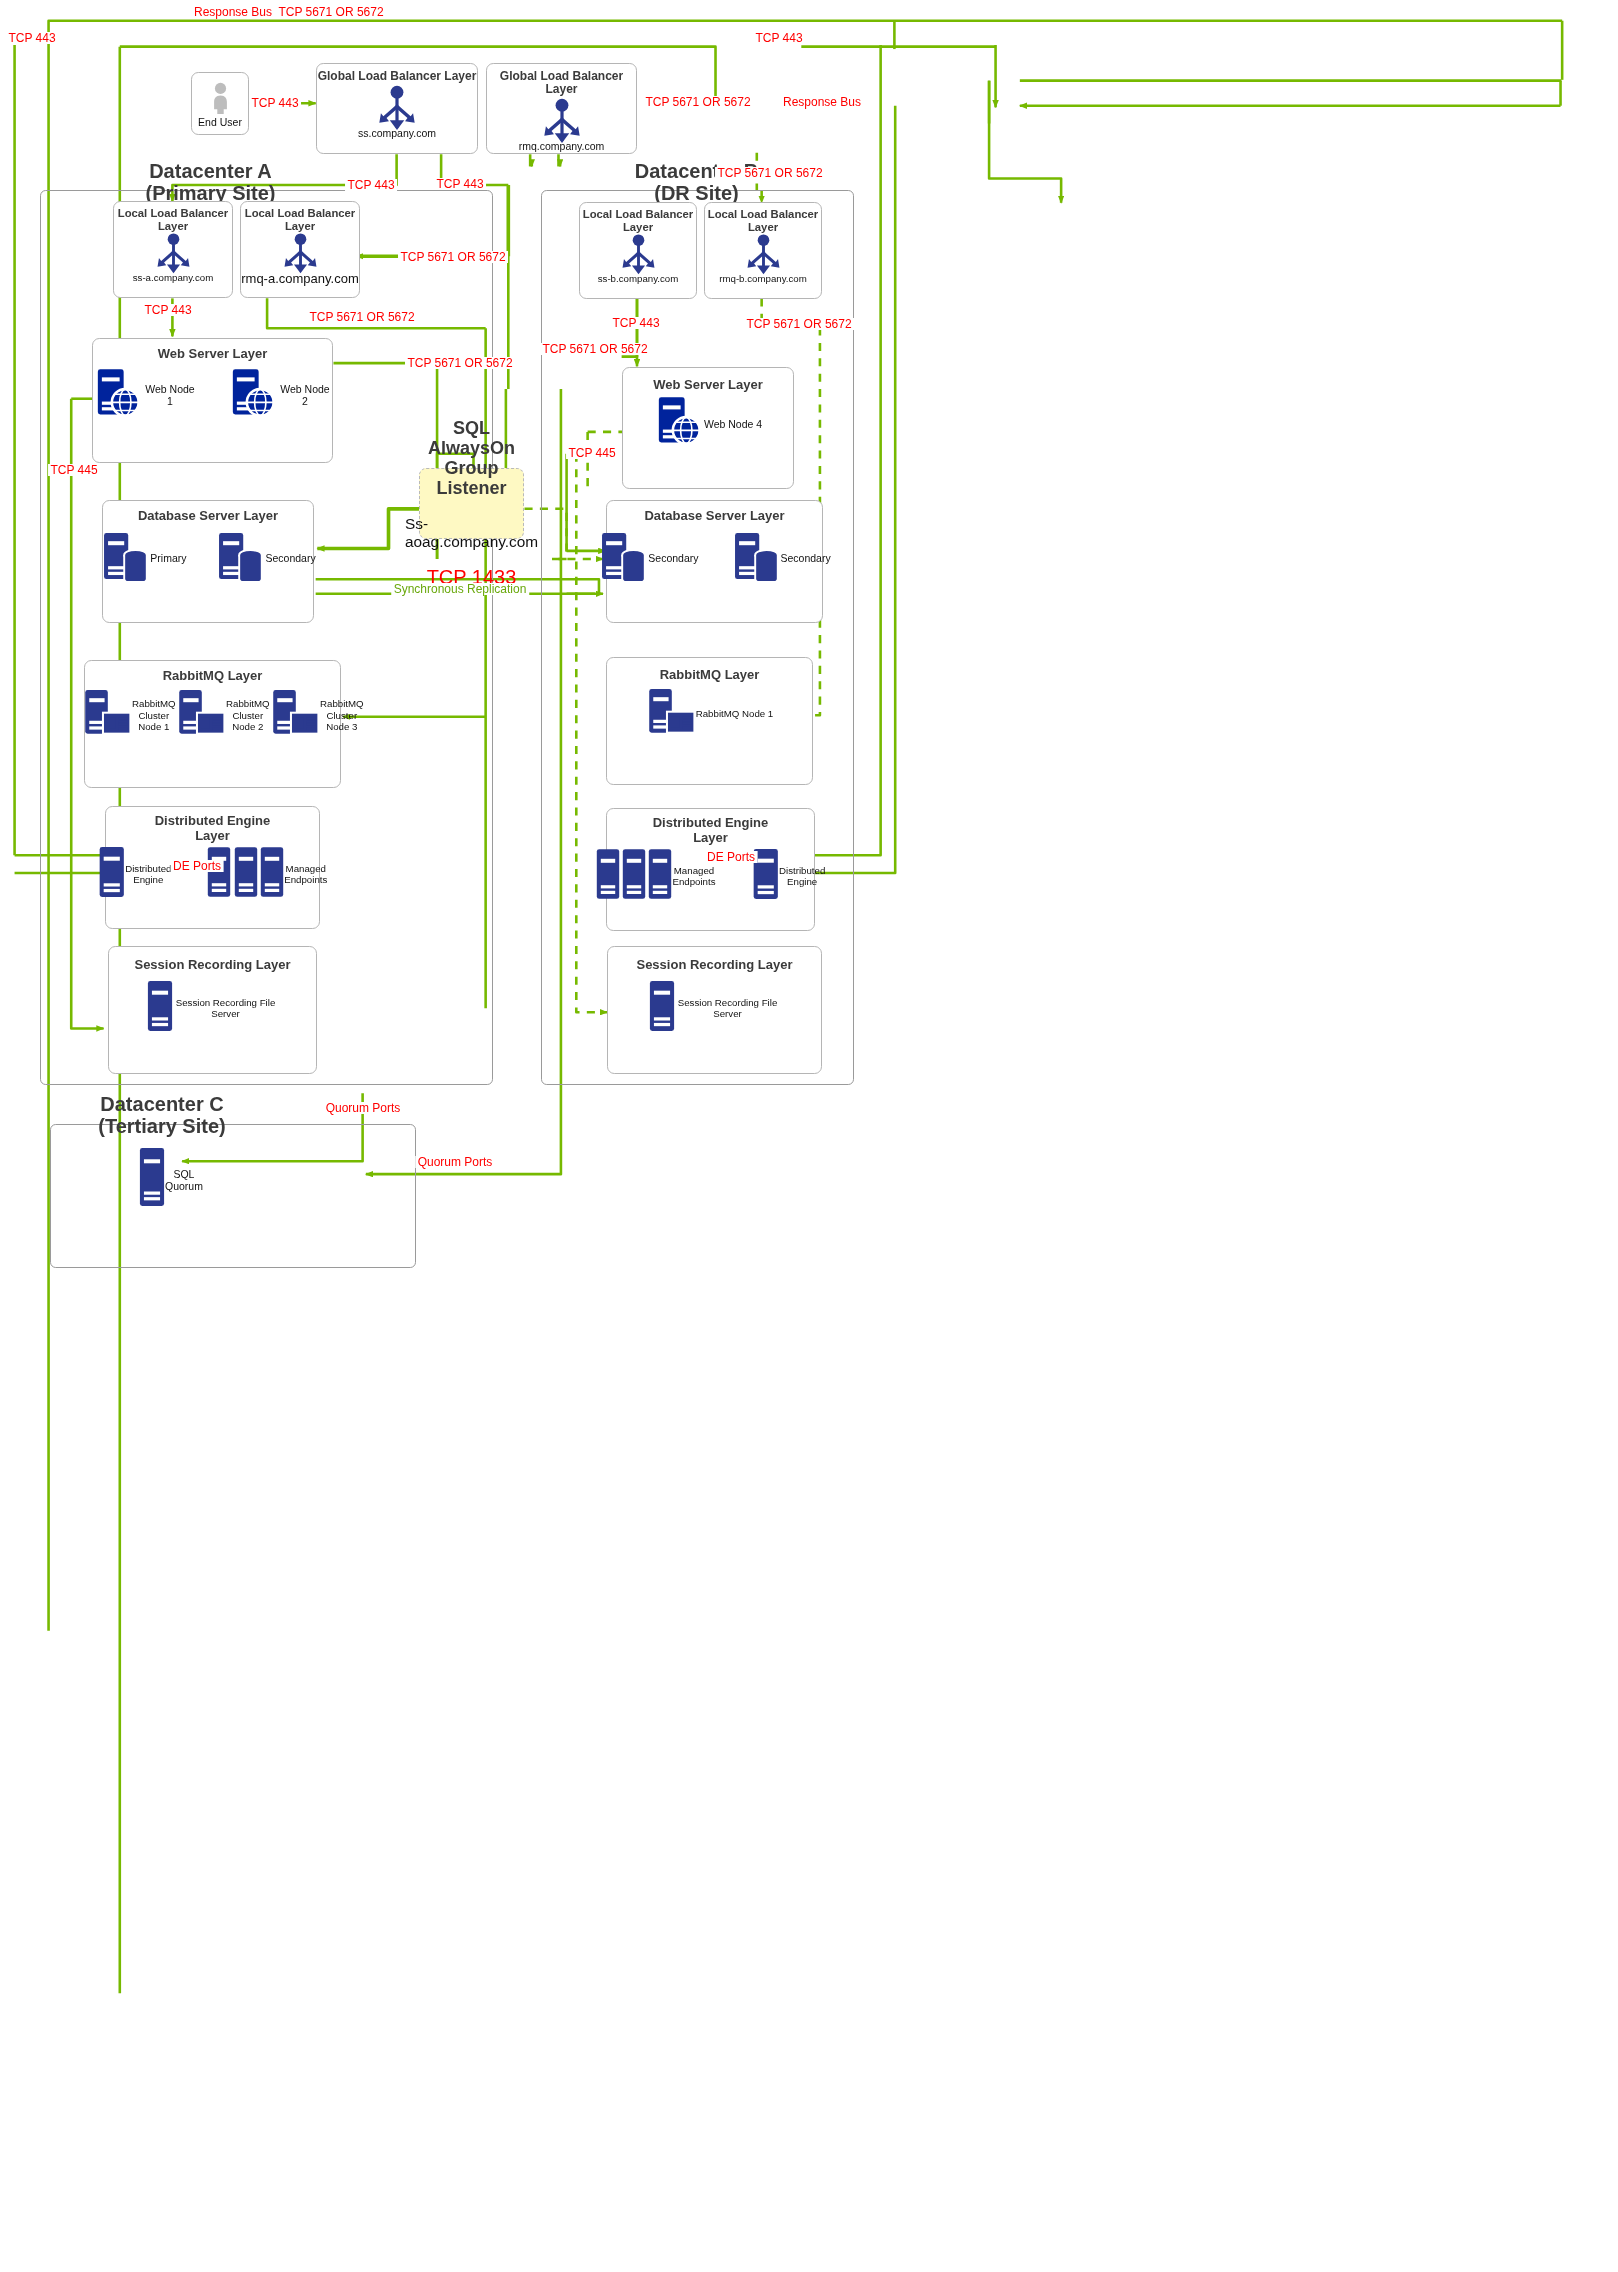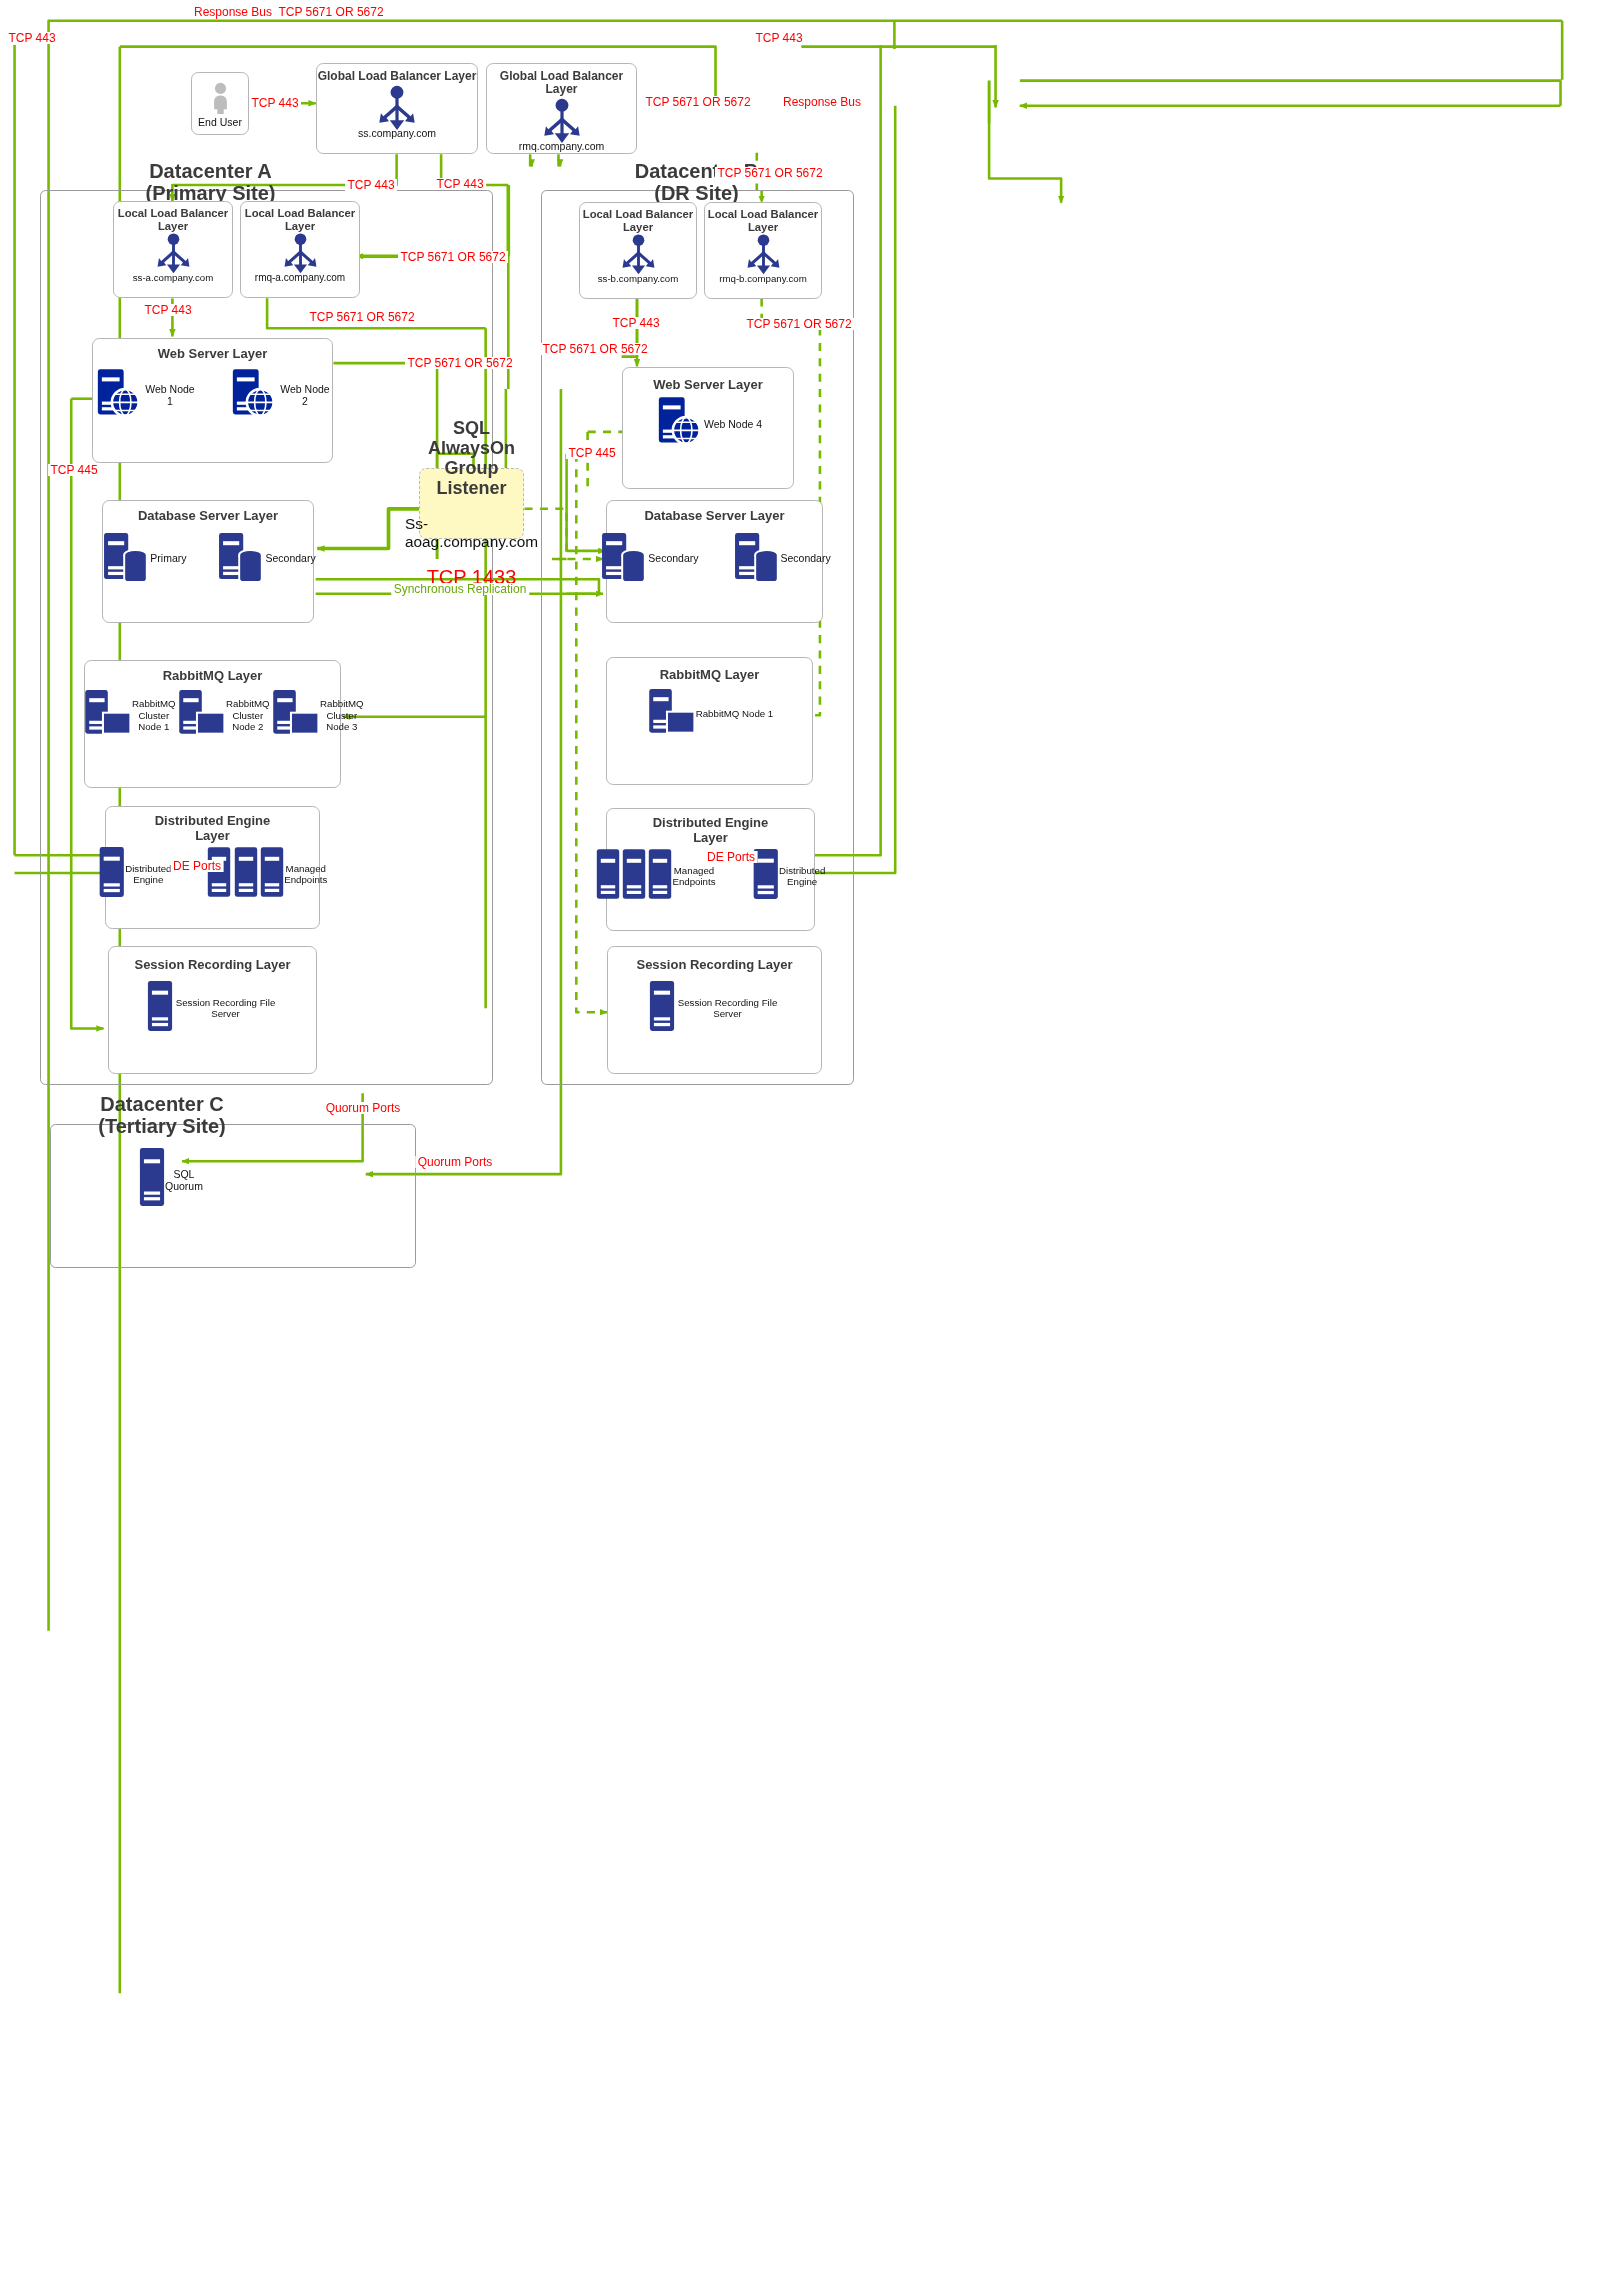--- a/index.html
+++ b/index.html
@@ -221,21 +221,21 @@
     <div class="card-title" style="font-size:11.3px;">Local Load Balancer Layer</div>
     <span>
       <svg width="45" height="42" viewBox="0 0 62 56">
         <circle cx="31" cy="9" r="8" fill="#2b3a8f"></circle>
         <path d="M29 15h4v38h-4z" fill="#2b3a8f"></path>
         <path d="M31 56 l-9-12 h18z" fill="#2b3a8f"></path>
         <path d="M31 24 L14 39 l-3-4 -2 12 12-2 -3-4 16-14z" fill="#2b3a8f"></path>
         <path d="M31 24 L48 39 l3-4 2 12 -12-2 3-4 -16-14z" fill="#2b3a8f"></path>
       </svg>
     </span>
-    <div class="node-label" style="font-size:10px;margin-top:-2.4px;">rmq-a.company.com</div>
+    <div class="node-label" style="font-size:13px;margin-top:-2.4px;">rmq-a.company.com</div>
   </div>
 
   <div class="card" style="left:579px;top:202px;width:118px;height:97px;padding-top:4.9px;">
     <div class="card-title" style="font-size:11.3px;">Local Load Balancer Layer</div>
     <span>
       <svg width="45" height="42" viewBox="0 0 62 56">
         <circle cx="31" cy="9" r="8" fill="#2b3a8f"></circle>
         <path d="M29 15h4v38h-4z" fill="#2b3a8f"></path>
         <path d="M31 56 l-9-12 h18z" fill="#2b3a8f"></path>
         <path d="M31 24 L14 39 l-3-4 -2 12 12-2 -3-4 16-14z" fill="#2b3a8f"></path>

